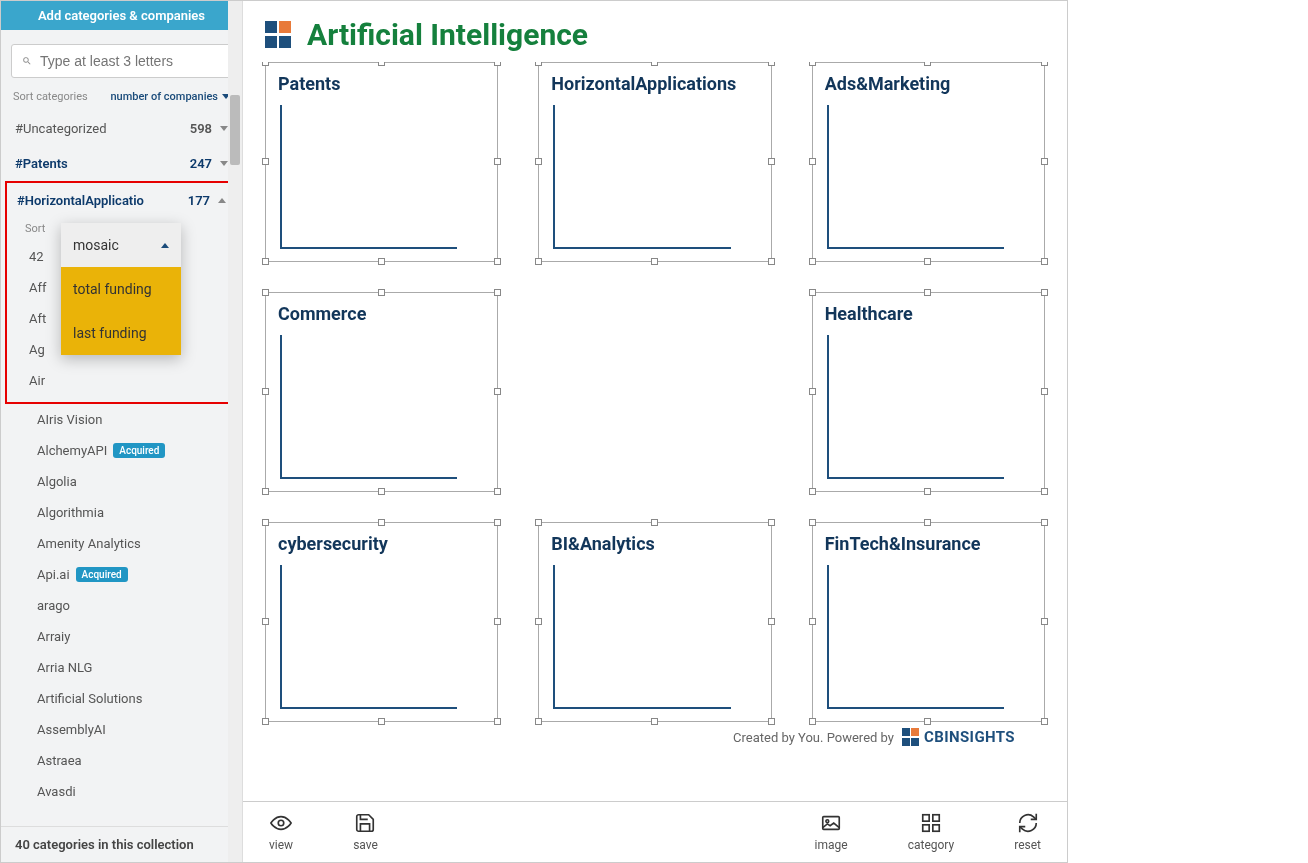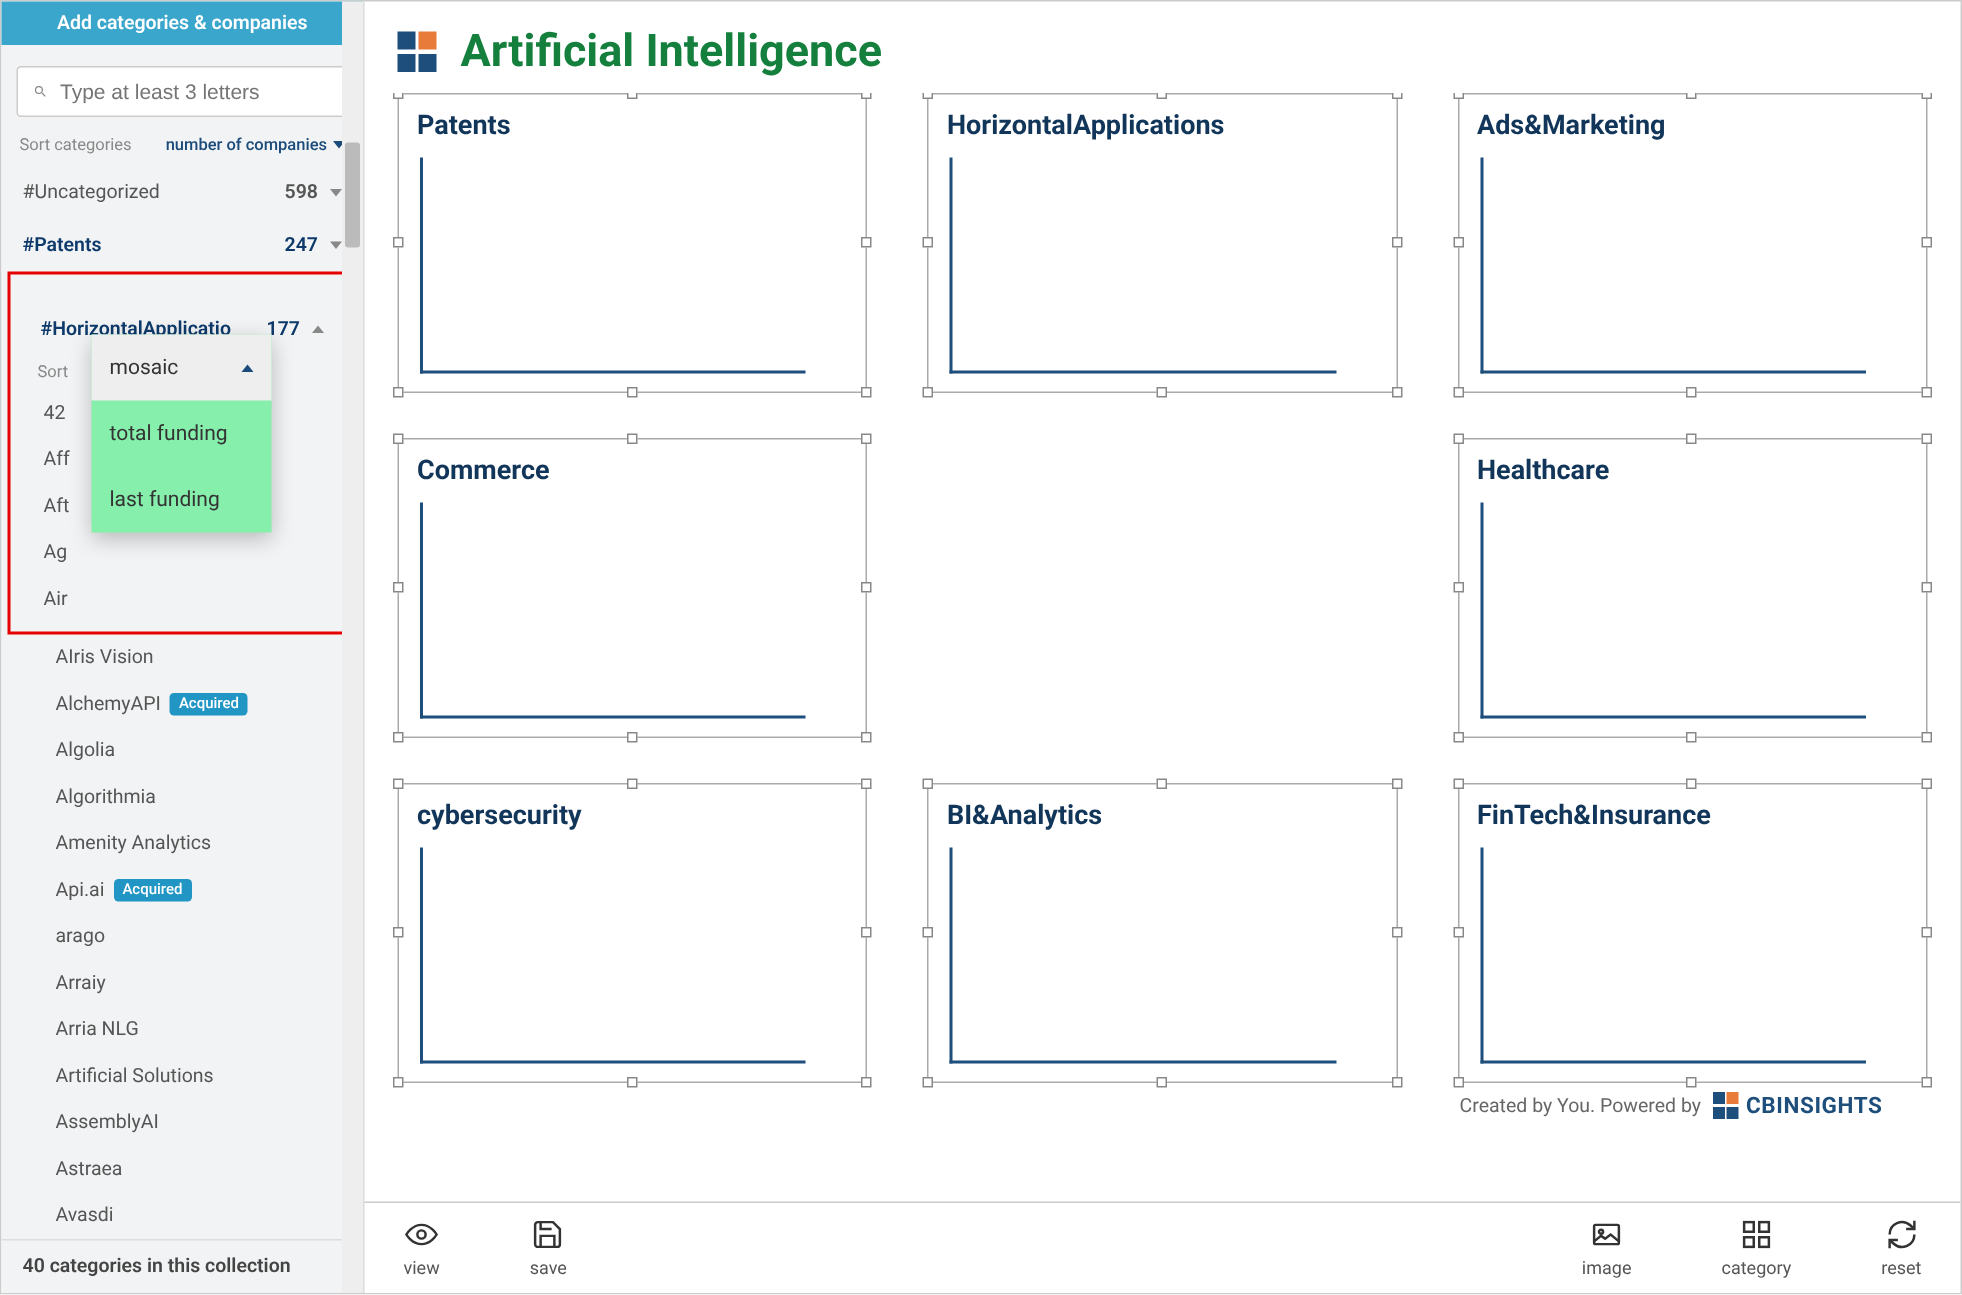--- a/index.html
+++ b/index.html
@@ -1,17 +1,17 @@
 <!DOCTYPE html>
 <html><head>
 <meta charset="utf-8">
 <style>
 * { box-sizing: border-box; margin: 0; padding: 0; }
 body { font-family: -apple-system, BlinkMacSystemFont, "Segoe UI", Roboto, Arial, sans-serif; font-size: 13px; color: #333; background: #fff; overflow: hidden; }
-.app { display: flex; width: 1308px; height: 863px; border: 1px solid #ccc; }
+.app { display: flex; width: 1068px; height: 863px; border: 1px solid #ccc; }
 .sidebar { width: 242px; background: #f2f3f4; display: flex; flex-direction: column; border-right: 1px solid #ddd; position: relative; }
 .sidebar-header { background: #3aa6cc; color: #fff; font-weight: 600; font-size: 13px; padding: 7px 10px; text-align: center; }
 .search-wrap { padding: 14px 10px 8px; }
 .search-box { display: flex; align-items: center; background: #fff; border: 1px solid #ccc; border-radius: 3px; padding: 8px 10px; }
 .search-box svg { width: 14px; height: 14px; fill: #888; margin-right: 8px; }
 .search-box input { border: none; outline: none; font-size: 14px; color: #666; flex: 1; background: transparent; }
 .sort-row { display: flex; align-items: center; justify-content: space-between; padding: 4px 12px 8px; font-size: 11px; color: #888; }
 .sort-row .sort-val { color: #1a4b7a; font-weight: 500; display: flex; align-items: center; gap: 4px; cursor: pointer; }
 .cat-list { overflow-y: auto; flex: 1; position: relative; }
 .cat-item { display: flex; align-items: center; justify-content: space-between; padding: 10px 14px; font-size: 13px; color: #555; cursor: pointer; }
@@ -21,21 +21,21 @@
 .cat-item.active .cnt { color: #0d3a6b; }
 .chev { width: 0; height: 0; border-left: 4px solid transparent; border-right: 4px solid transparent; }
 .chev.down { border-top: 5px solid #888; }
 .chev.up { border-bottom: 5px solid #888; }
 .cat-highlight { border: 2px solid #e60000; margin: 0 4px; padding: 2px 0 6px; position: relative; }
 .sub-sort { display: flex; align-items: center; padding: 6px 18px; font-size: 11px; color: #888; }
 .company-list { padding: 0 0 0 22px; }
 .company-item { padding: 8px 0; font-size: 13px; color: #555; display: flex; align-items: center; gap: 6px; }
 .badge { background: #2196c4; color: #fff; font-size: 10px; padding: 2px 6px; border-radius: 3px; font-weight: 500; }
 .footer-count { padding: 10px 14px; font-size: 13px; font-weight: 600; color: #444; border-top: 1px solid #ddd; background: #f2f3f4; }
-.dropdown-menu { position: absolute; top: 222px; left: 60px; width: 120px; background: #86efac; box-shadow: 0 4px 14px rgba(0,0,0,0.25); z-index: 50; }
+.dropdown-menu { position: absolute; top: 222px; left: 60px; width: 120px; background: #eab308; box-shadow: 0 4px 14px rgba(0,0,0,0.25); z-index: 50; }
 .dropdown-menu .dd-item { padding: 14px 12px; font-size: 14px; color: #333; cursor: pointer; }
 .dropdown-menu .dd-item.sel { background: #eee; display: flex; justify-content: space-between; align-items: center; }
 .canvas { flex: 1; display: flex; flex-direction: column; position: relative; }
 .canvas-header { display: flex; align-items: center; gap: 14px; padding: 16px 22px 10px; }
 .logo-sq { display: flex; flex-wrap: wrap; width: 28px; height: 28px; gap: 2px; }
 .logo-sq span { width: 12px; height: 12px; background: #1e4f7c; }
 .logo-sq span:nth-child(2) { background: #e87a3a; }
 .canvas-title { font-size: 30px; font-weight: 700; color: #15803d; }
 .canvas-body { flex: 1; padding: 0 22px 10px; overflow: auto; }
 .grid { display: grid; grid-template-columns: repeat(3, 1fr); gap: 30px 40px; }
@@ -93,21 +93,21 @@
         <span class="chev down"></span>
       </div>
 
       <div class="cat-item active">
         <span class="name">#Patents</span>
         <span class="cnt">247</span>
         <span class="chev down"></span>
       </div>
 
       <div class="cat-highlight">
-        <div class="cat-item active" style="padding:8px 20px;margin-top:19px;">
+        <div class="cat-item active" style="padding:8px 10px;">
           <span class="name">#HorizontalApplicatio</span>
           <span class="cnt">177</span>
           <span class="chev up"></span>
         </div>
         <div class="sub-sort">
           <span>Sort</span>
         </div>
         <div class="company-list" id="partial-list">
             <div class="company-item">42</div>
             <div class="company-item">Aff</div>

